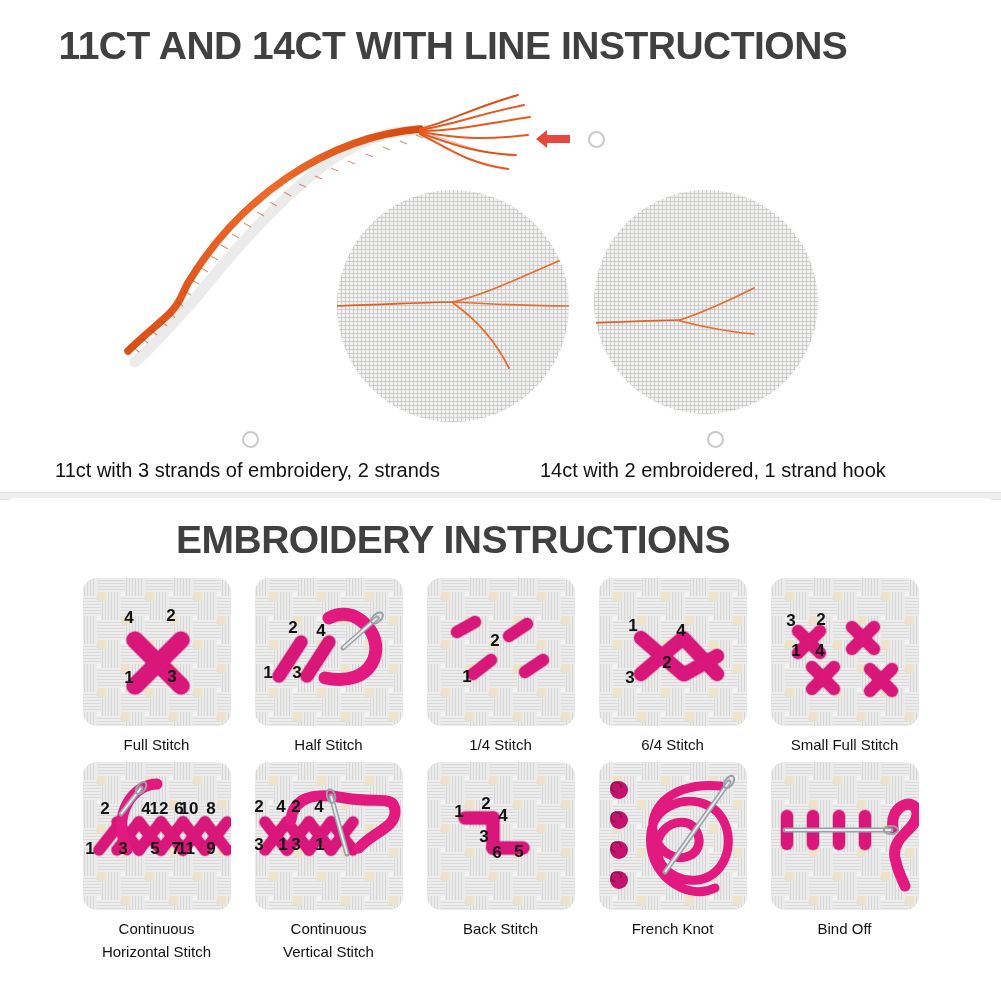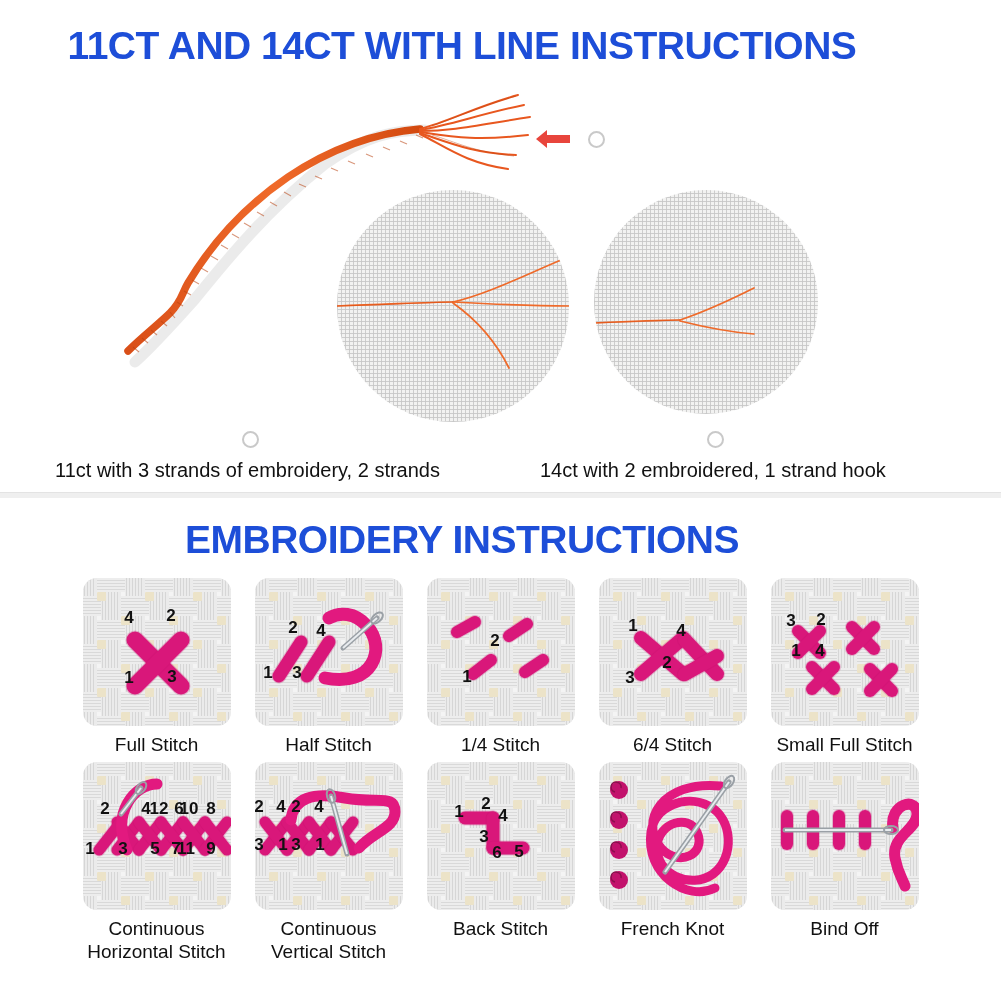--- a/index.html
+++ b/index.html
@@ -18,26 +18,26 @@
 
   
   #section-line {
     position: relative;
     width: 1001px;
     height: 492px;
     background: #ffffff;
   }
   .sec-title {
     position: absolute;
-    left: 9px;
+    left: 0;
     width: 906px;
     text-align: center;
     font-weight: bold;
     letter-spacing: -0.5px;
-    color: #1d4ed8;
+    color: #404040;
   }
   #title-line {
     top: 24px;
     font-size: 39px;
   }
   #title-emb {
     top: 518px;
     font-size: 39px;
   }
 
@@ -120,20 +120,21 @@
   }
 
   
   #section-emb {
     position: absolute;
     left: 0;
     top: 498px;
     width: 1001px;
     height: 503px;
     background: #ffffff;
+    border-radius: 17px;
   }
   #stitch-grid {
     position: absolute;
     left: 0;
     top: 80px;
     width: 1001px;
     display: flex;
     flex-direction: column;
     gap: 6px;
   }
@@ -152,21 +153,21 @@
     width: 148px;
     height: 148px;
     border-radius: 14px;
     overflow: hidden;
     position: relative;
     background: #ededed;
   }
   .tile svg { display: block; }
   .stitch-label {
     margin-top: 7px;
-    font-size: 19px;
+    font-size: 15px;
     line-height: 23px;
     text-align: center;
     color: #111;
     white-space: pre-line;
   }
 </style>
 </head>
 <body>
 
 <div id="section-line">

